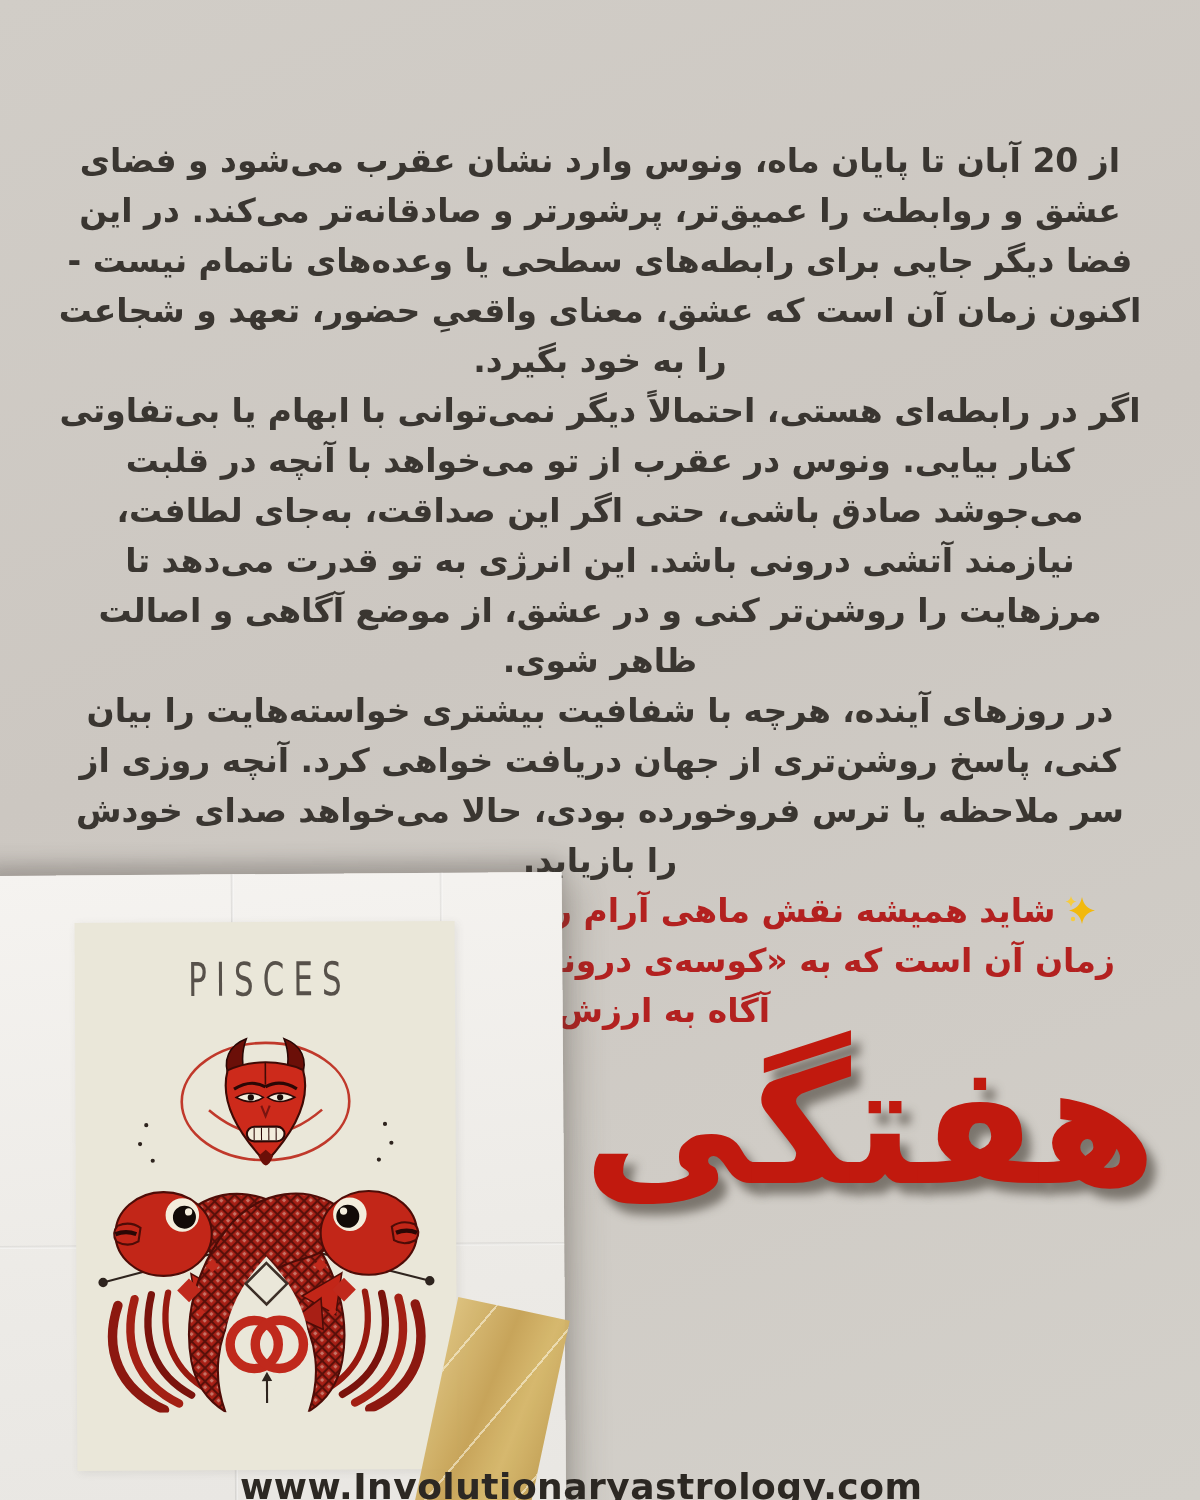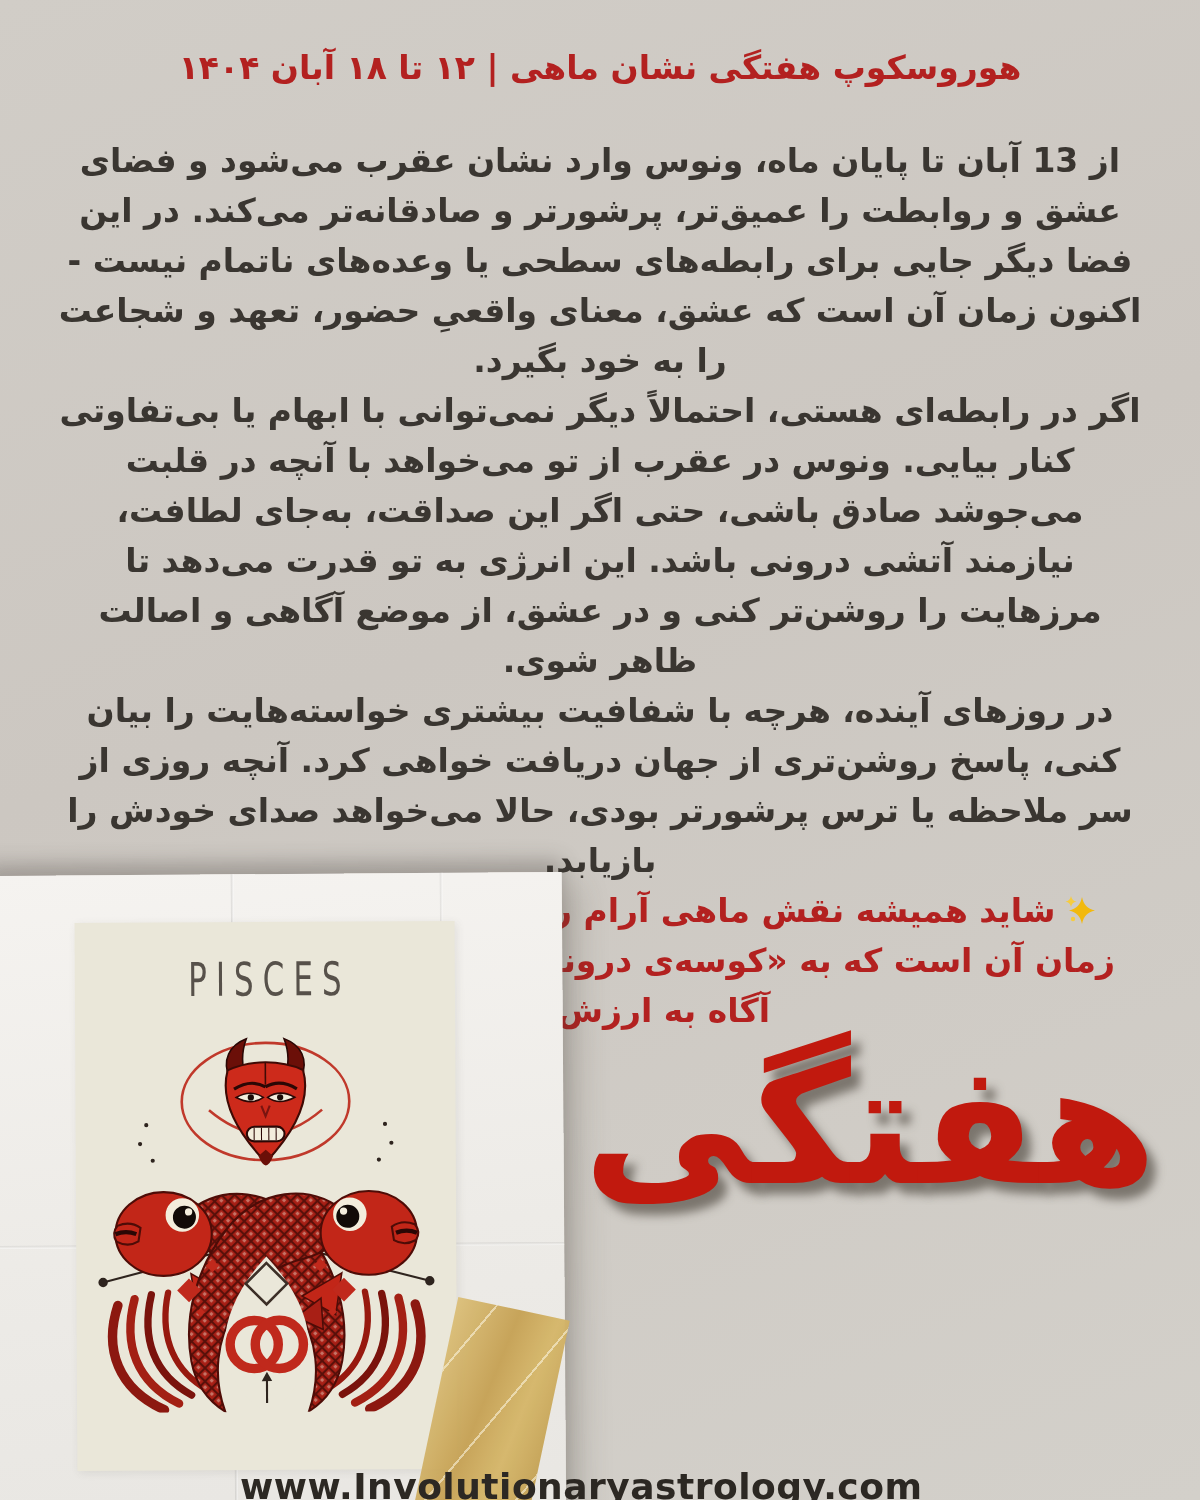--- a/index.html
+++ b/index.html
@@ -80,26 +80,25 @@
     position:absolute; left:240px; top:1438px; width:600px;
     text-align:center; font-size:36px; font-weight:bold;
     color:#2c2823; z-index:6; letter-spacing:0.5px;margin-top:28px;
   }
 </style>
 </head>
 <body>
 
 <div class="poster">
 
-  <div class="page-title">هوروسکوپ هفتگی نشان ماهی | ۱۲ تا ۱۸ آبان ۱۴۰۴</div>
 
   <div class="text-block">
-    <p>از 13 آبان تا پایان ماه، ونوس وارد نشان عقرب می‌شود و فضای عشق و روابطت را عمیق‌تر، پرشورتر و صادقانه‌تر می‌کند. در این فضا دیگر جایی برای رابطه‌های سطحی یا وعده‌های ناتمام نیست - اکنون زمان آن است که عشق، معنای واقعیِ حضور، تعهد و شجاعت را به خود بگیرد.</p>
+    <p>از 20 آبان تا پایان ماه، ونوس وارد نشان عقرب می‌شود و فضای عشق و روابطت را عمیق‌تر، پرشورتر و صادقانه‌تر می‌کند. در این فضا دیگر جایی برای رابطه‌های سطحی یا وعده‌های ناتمام نیست - اکنون زمان آن است که عشق، معنای واقعیِ حضور، تعهد و شجاعت را به خود بگیرد.</p>
     <p>اگر در رابطه‌ای هستی، احتمالاً دیگر نمی‌توانی با ابهام یا بی‌تفاوتی کنار بیایی. ونوس در عقرب از تو می‌خواهد با آنچه در قلبت می‌جوشد صادق باشی، حتی اگر این صداقت، به‌جای لطافت، نیازمند آتشی درونی باشد. این انرژی به تو قدرت می‌دهد تا مرزهایت را روشن‌تر کنی و در عشق، از موضع آگاهی و اصالت ظاهر شوی.</p>
-    <p>در روزهای آینده، هرچه با شفافیت بیشتری خواسته‌هایت را بیان کنی، پاسخ روشن‌تری از جهان دریافت خواهی کرد. آنچه روزی از سر ملاحظه یا ترس پرشورتر بودی، حالا می‌خواهد صدای خودش را بازیابد.</p>
+    <p>در روزهای آینده، هرچه با شفافیت بیشتری خواسته‌هایت را بیان کنی، پاسخ روشن‌تری از جهان دریافت خواهی کرد. آنچه روزی از سر ملاحظه یا ترس فروخورده بودی، حالا می‌خواهد صدای خودش را بازیابد.</p>
     <p class="highlight"><span class="sparkle-wrap"><svg viewBox="0 0 36 36" width="36" height="36">
             <path d="M20,4 C21.6,12 25.5,15.8 33,17.5 C25.5,19.2 21.6,23 20,31 C18.4,23 14.5,19.2 7,17.5 C14.5,15.8 18.4,12 20,4 Z" fill="#f2b90d"></path>
             <path d="M9,3 C9.7,6.3 11.3,7.9 14.5,8.6 C11.3,9.3 9.7,10.9 9,14.2 C8.3,10.9 6.7,9.3 3.5,8.6 C6.7,7.9 8.3,6.3 9,3 Z" fill="#f6cc3f"></path>
             <circle cx="11" cy="26" r="2.2" fill="#f6cc3f"></circle>
           </svg></span><span>شاید همیشه نقش ماهی آرام را بازی کرده‌ای، اما این هفته زمان آن است که به «کوسه‌ی درونت» گوش دهی - قوی، بیدار و آگاه به ارزش خویش.</span></p>
   </div>
 
   <div class="paper">
     <div class="crease crease-v1"></div>
     <div class="crease crease-v2"></div>

